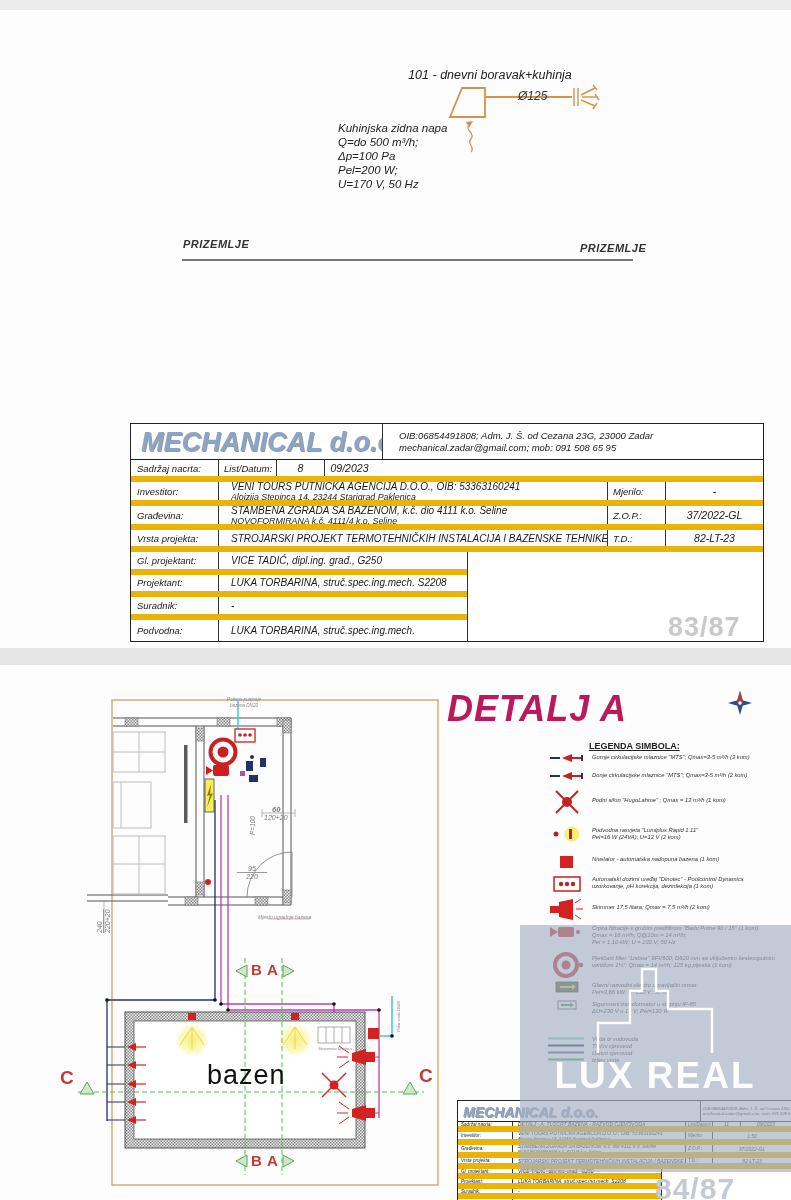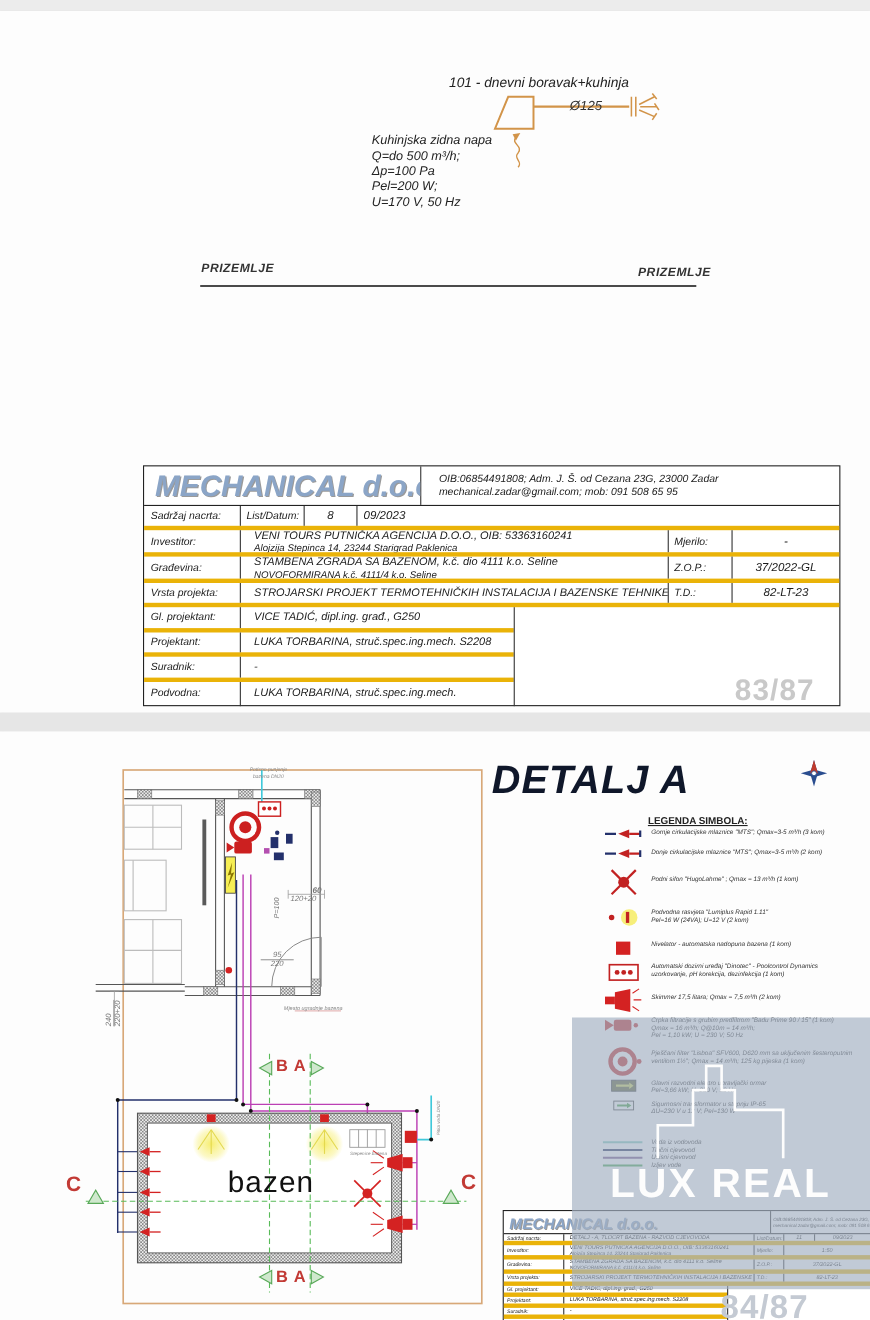--- a/index.html
+++ b/index.html
@@ -12,21 +12,21 @@
   svg{position:absolute;left:0;top:0;}
   
   .vent-title{left:390px;top:58px;width:200px;text-align:center;font-size:12.5px;font-style:italic;color:#222;}
   .duct-label{left:518px;top:79px;font-size:12px;font-style:italic;color:#333;}
   .spec-line{left:338px;font-size:11.5px;font-style:italic;color:#222;white-space:nowrap;}
   .prizemlje{font-size:11px;font-style:italic;font-weight:bold;color:#333;letter-spacing:.5px;}
   
   .tblock{position:absolute;border:1.6px solid #222;background:#fff;}
   .tb-head{display:flex;border-bottom:1px solid #222;}
   .logo{font-weight:bold;font-style:italic;color:#8ba5c7;text-shadow:1px 1px 0 #9a9a9a;white-space:nowrap;overflow:hidden;}
-  .tb-row{display:flex;border-bottom:4px solid #eab308;box-sizing:border-box;}
+  .tb-row{display:flex;border-bottom:6px solid #eab308;box-sizing:border-box;}
   .tb-row:last-child{border-bottom:none;}
   .cell{box-sizing:border-box;border-right:1px solid #333;display:flex;flex-direction:column;justify-content:center;overflow:hidden;white-space:nowrap;}
   .cell:last-child{border-right:none;}
   
   #tb1{left:130px;top:413px;width:632px;height:217px;}
   #tb1 .tb-head{height:35px;}
   #tb1 .logo-cell{width:252px;padding:2px 0 0 10px;}
   #tb1 .logo{font-size:27px;}
   #tb1 .contact{flex:1;padding-left:16px;font-size:9.5px;font-style:italic;line-height:12px;justify-content:center;}
   #tb1 .lab{width:88px;padding-left:6px;font-size:9.5px;font-style:italic;color:#222;}
@@ -55,21 +55,21 @@
   #tb2 .mv1{width:28px;text-align:center;align-items:center;font-size:5px;font-style:italic;}
   #tb2 .mv2{flex:1;text-align:center;align-items:center;font-size:5px;font-style:italic;}
   #tb2 .mwide{flex:1;text-align:center;align-items:center;font-size:5px;font-style:italic;}
   #tb2 .bottom{display:flex;height:40px;}
   #tb2 .bcol{width:203px;}
   #tb2 .bcol .tb-row{height:10px;}
   #tb2 .bcol .val{width:148px;}
   #tb2 .bempty{flex:1;border-left:1px solid #333;}
   .pagenum{color:#c9c9c9;font-weight:600;letter-spacing:1px;}
   
-  .detail-title{left:447px;top:688px;font-size:36px;font-weight:bold;font-style:italic;color:#0f172a;letter-spacing:1px;}
+  .detail-title{left:447px;top:688px;font-size:36px;font-weight:bold;font-style:italic;color:#be185d;letter-spacing:1px;}
   .legend-title{left:589px;top:741px;font-size:9px;font-weight:bold;text-decoration:underline;color:#222;}
   .lrow{position:absolute;left:548px;width:242px;display:flex;align-items:flex-start;}
   .lsym{width:44px;flex:none;display:flex;justify-content:center;}
   .ltxt{font-size:5.8px;font-style:italic;color:#333;line-height:7px;padding-top:1px;}
   .sec-letter{position:absolute;color:#c23a35;font-weight:bold;font-size:15px;font-family:"Liberation Sans",sans-serif;}
   .sec-letter.big{font-size:19px;}
   .dim{position:absolute;color:#777;font-style:italic;}
   .tiny{position:absolute;color:#888;font-style:italic;}
   .bazen-label{left:207px;top:1060px;font-size:27px;color:#111;letter-spacing:1px;}
   
@@ -568,21 +568,21 @@
   </div>
 
   <div class="abs bazen-label" style="top: 395px; position: absolute;">bazen</div>
   <div class="sec-letter" style="left: 251px; top: 296px; position: absolute;">B</div>
   <div class="sec-letter" style="left: 267px; top: 296px; position: absolute;">A</div>
   <div class="sec-letter" style="left: 251px; top: 487px; position: absolute;">B</div>
   <div class="sec-letter" style="left: 267px; top: 487px; position: absolute;">A</div>
   <div class="sec-letter big" style="left: 60px; top: 402px; position: absolute;">C</div>
   <div class="sec-letter big" style="left: 419px; top: 400px; position: absolute;">C</div>
 
-  <div class="dim" style="left: 284px; top: 140px; font-size: 7.5px; position: absolute; font-weight: bold;">60</div>
+  <div class="dim" style="left: 272px; top: 140px; font-size: 7.5px; position: absolute; font-weight: bold;">60</div>
   <div class="dim" style="left: 264px; top: 149px; font-size: 7px; position: absolute;">120+20</div>
   <div class="dim" style="left: 249px; top: 170px; font-size: 6.5px; transform: rotate(-90deg); transform-origin: left top; position: absolute;">P=100</div>
   <div class="dim" style="left: 237px; top: 200px; width: 30px; text-align: center; font-size: 7px; position: absolute;">
     <div>95</div>
     <div style="border-top:.8px solid #999">220</div>
   </div>
   <div class="dim" style="left: 96px; top: 268px; font-size: 7px; transform: rotate(-90deg); transform-origin: left top; position: absolute;">
     <div>240</div>
     <div style="border-top:.8px solid #999">220+20</div>
   </div>

